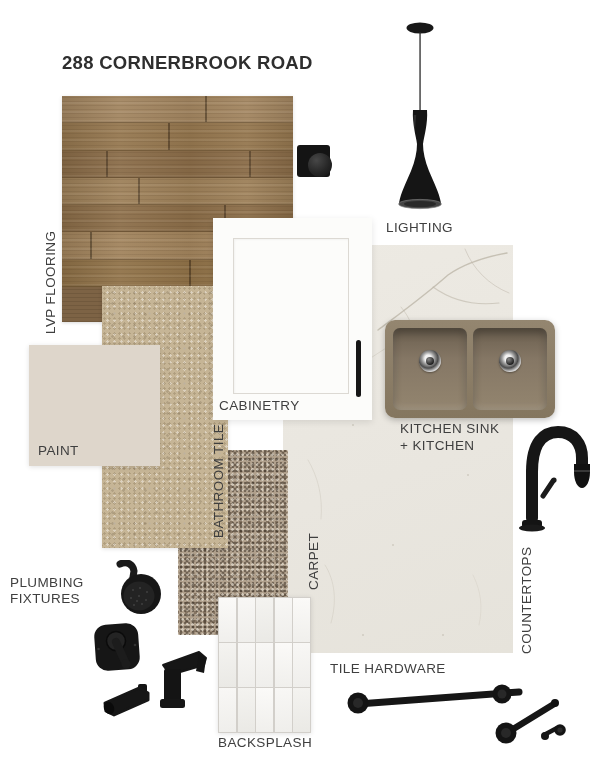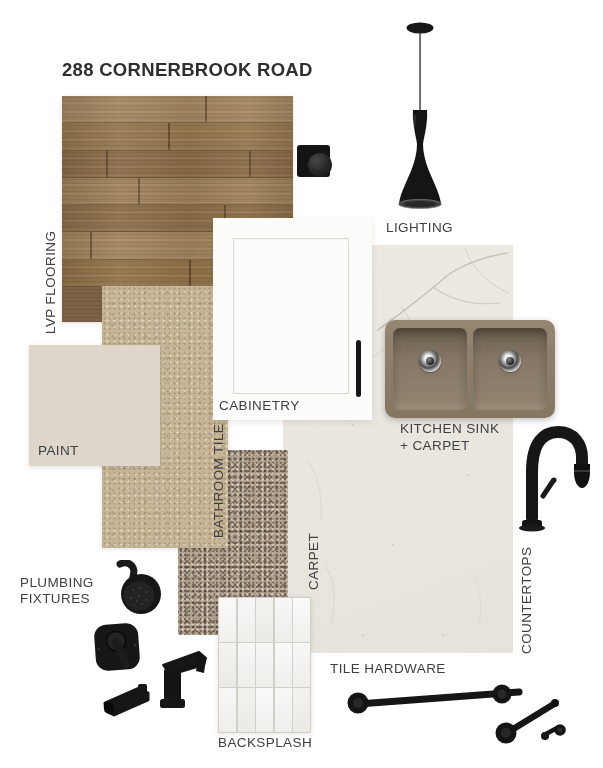--- a/index.html
+++ b/index.html
@@ -1,21 +1,21 @@
 <!DOCTYPE html>
 <html style="--c-background: #ffffff; --c-title-text: #2e2e2e; --c-subtitle-text: #8c8c8c; --c-label-text: #3f3f3f; --c-wood-light: #a28560; --c-wood-mid: #95774f; --c-wood-dark: #7d6345; --c-paint-swatch: #ded6cb; --c-bathroom-tile: #c6b596; --c-carpet: #b0a08c; --c-countertop: #e9e6df; --c-marble-vein: #bdb6a9; --c-cabinet-white: #fcfcfa; --c-sink-truffle: #8d7f6c; --c-fixture-black: #161616; --c-backsplash-tile: #f5f4f2; --c-grout: #d2cfca;"><head>
 <meta charset="utf-8">
 <style>
   html,body{margin:0;padding:0;background:#fff;}
   .board{position:relative;width:603px;height:768px;background:var(--c-background,#ffffff);
          font-family:"Liberation Sans",sans-serif;overflow:hidden;}
 
   
   .title{position:absolute;left:62px;top:52px;font-size:18.5px;font-weight:700;
-         letter-spacing:.3px;color:var(--c-title-text,#2e2e2e);white-space:nowrap;margin-top:7px;}
+         letter-spacing:.3px;color:var(--c-title-text,#2e2e2e);white-space:nowrap;}
   .subtitle{position:absolute;left:62px;top:74px;font-size:15.5px;font-weight:400;
          letter-spacing:.9px;color:var(--c-subtitle-text,#8c8c8c);white-space:nowrap;}
   .label{position:absolute;font-size:13.5px;letter-spacing:.4px;color:var(--c-label-text,#3f3f3f);
          white-space:nowrap;line-height:14px;z-index:30;}
   .vlabel{position:absolute;font-size:13.5px;letter-spacing:.4px;color:var(--c-label-text,#3f3f3f);
          writing-mode:vertical-rl;transform:rotate(180deg);white-space:nowrap;z-index:30;}
   .r{text-align:left;}
 
   
   .flooring{position:absolute;left:62px;top:96px;width:231px;height:191px;z-index:3;
@@ -292,24 +292,24 @@
     </svg>
   </div>
 
   <div class="vlabel" style="left:43px;top:226px;height:108px;">LVP FLOORING</div>
   <div class="label" style="left:386px;top:221px;text-align:right;">LIGHTING</div>
   <div class="label" style="left:219px;top:399px;z-index:31;">CABINETRY</div>
   <div class="label" style="left:38px;top:444px;z-index:31;">PAINT</div>
   <div class="vlabel" style="left:211px;top:430px;height:108px;z-index:31;">BATHROOM TILE</div>
   <div class="label r" style="left:400px;top:422px;width:112px;">
     <div>KITCHEN SINK</div>
-    <div style="margin-top:3px">+ CARPET</div>
+    <div style="margin-top:3px">+ KITCHEN</div>
   </div>
   <div class="vlabel" style="left:306px;top:540px;height:50px;">CARPET</div>
   <div class="vlabel" style="left:519px;top:556px;height:98px;">COUNTERTOPS</div>
-  <div class="label r" style="left:20px;top:576px;width:84px;">
+  <div class="label r" style="left:10px;top:576px;width:84px;">
     <div>PLUMBING</div>
     <div style="margin-top:2px">FIXTURES</div>
   </div>
   <div class="label" style="left:330px;top:662px;">TILE HARDWARE</div>
   <div class="label" style="left:218px;top:736px;">BACKSPLASH</div>
 
 </div>
 
 </body></html>

